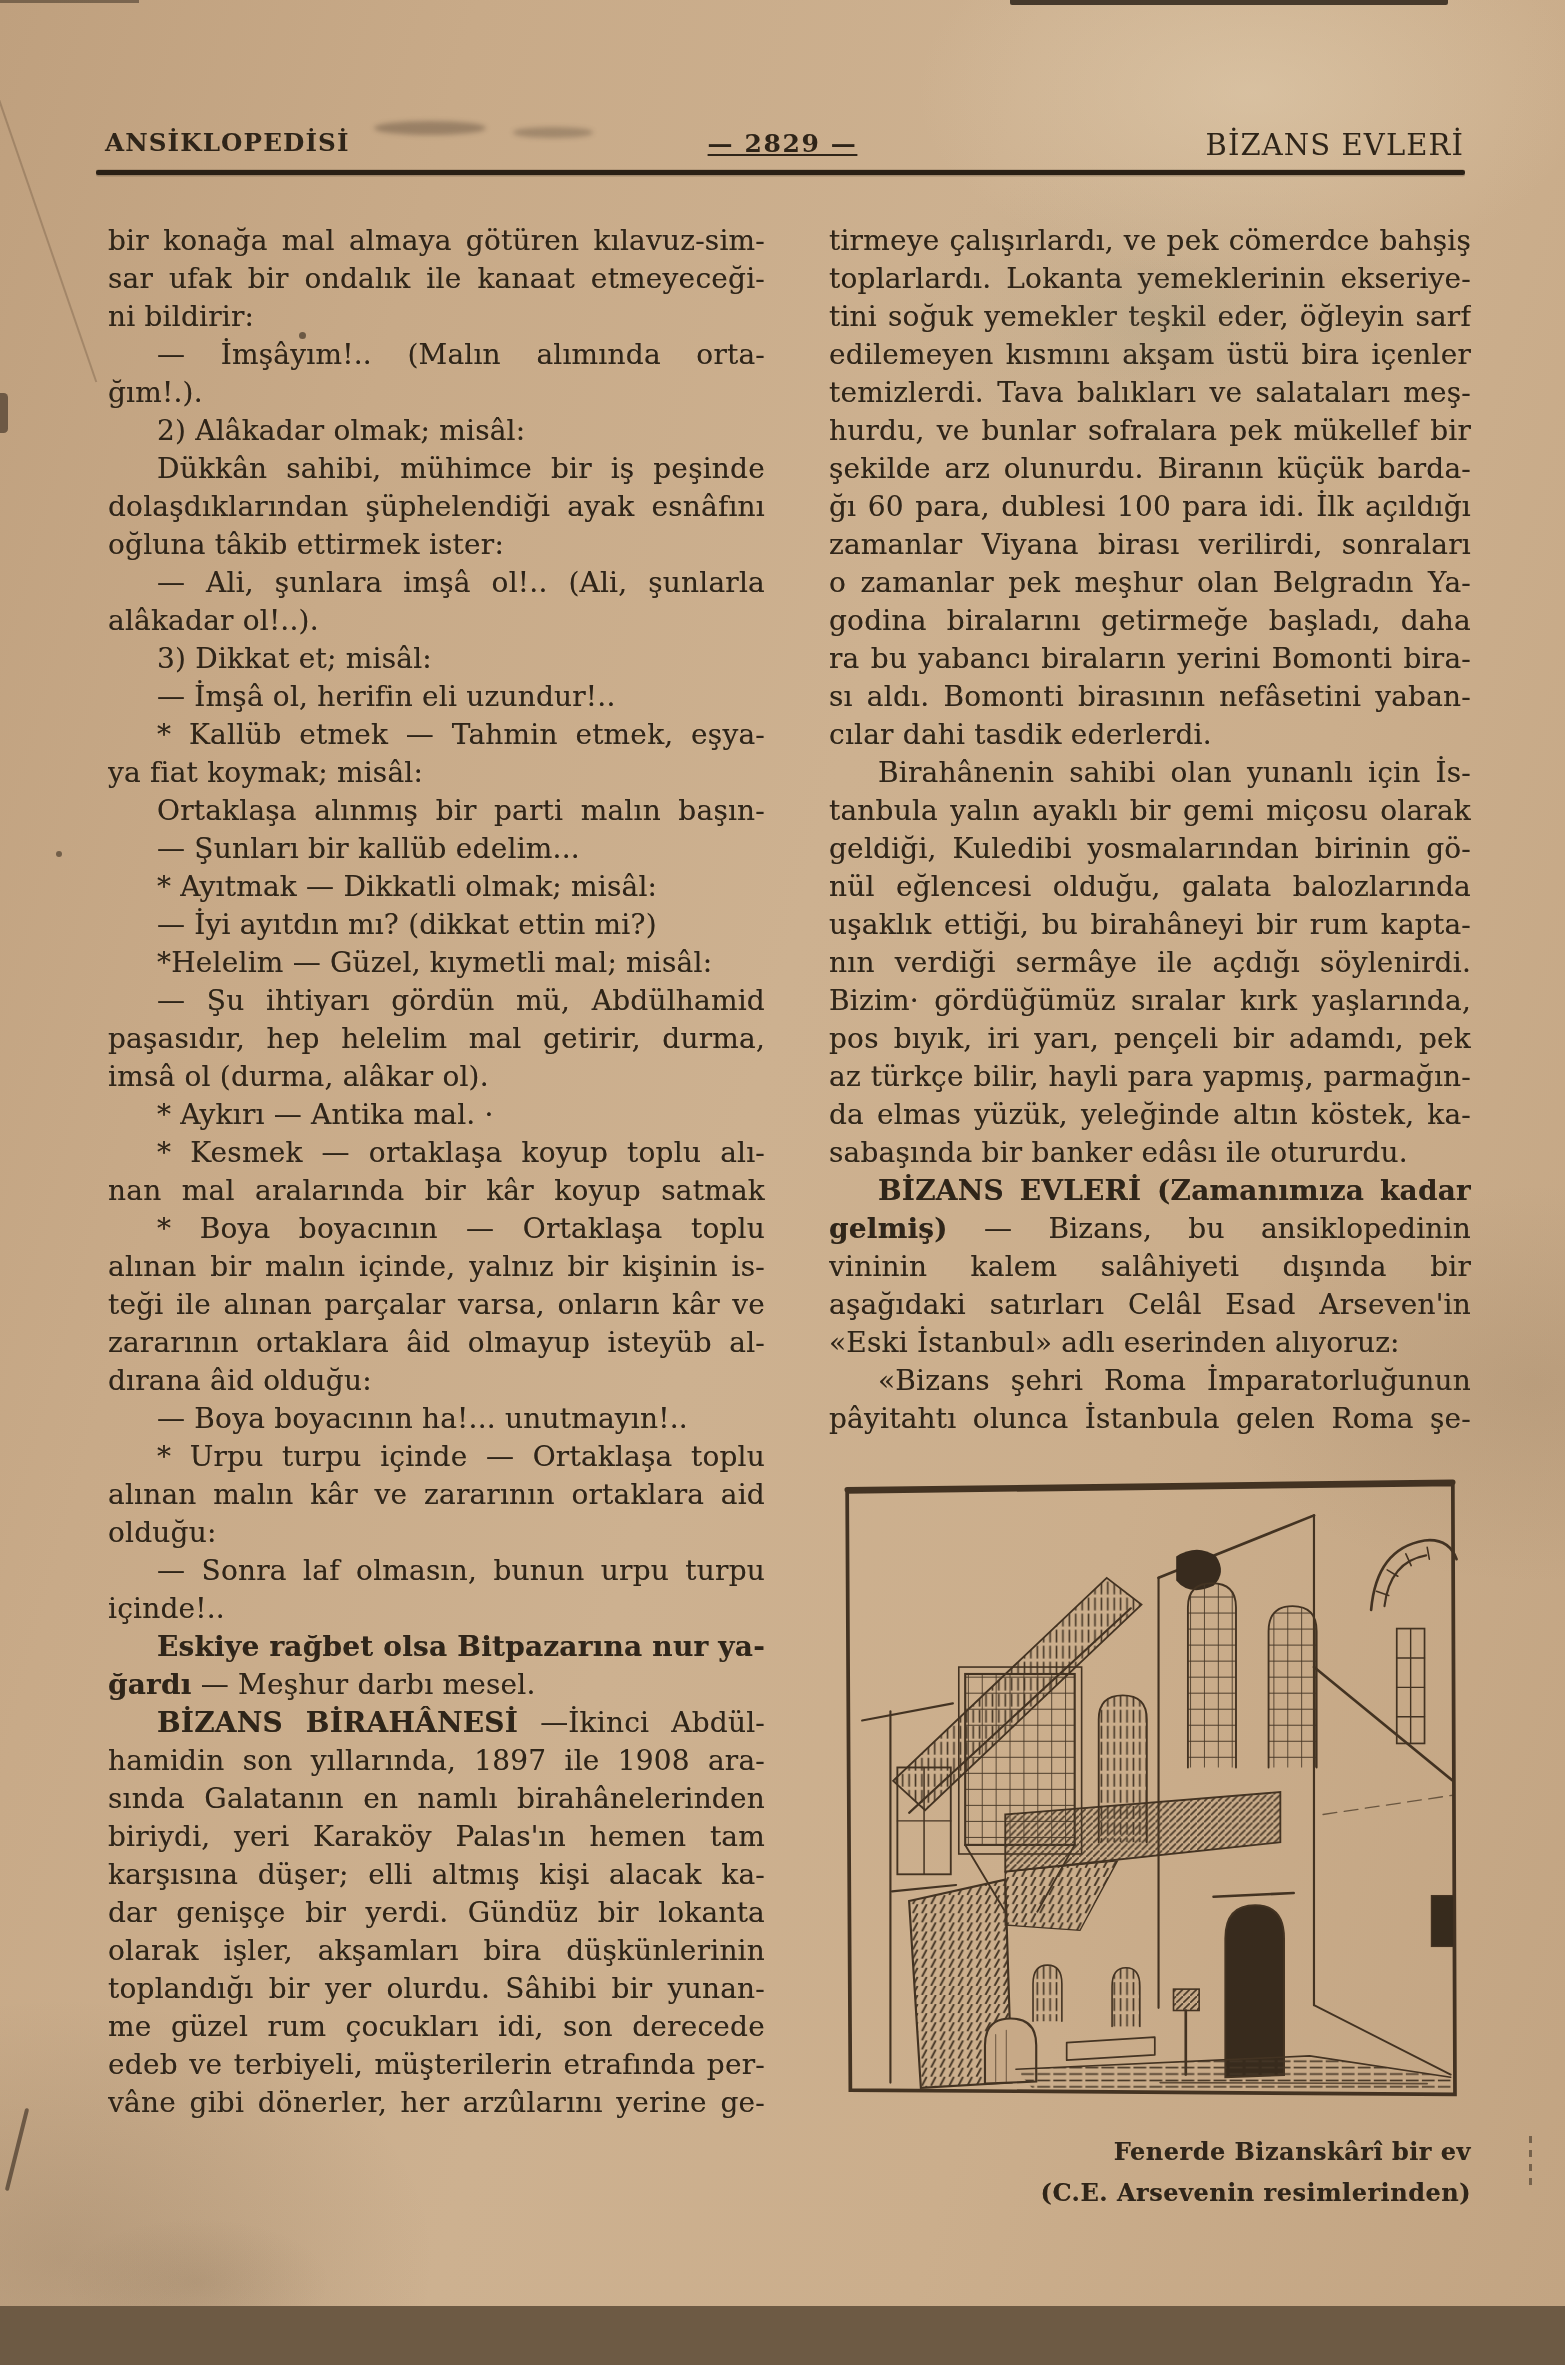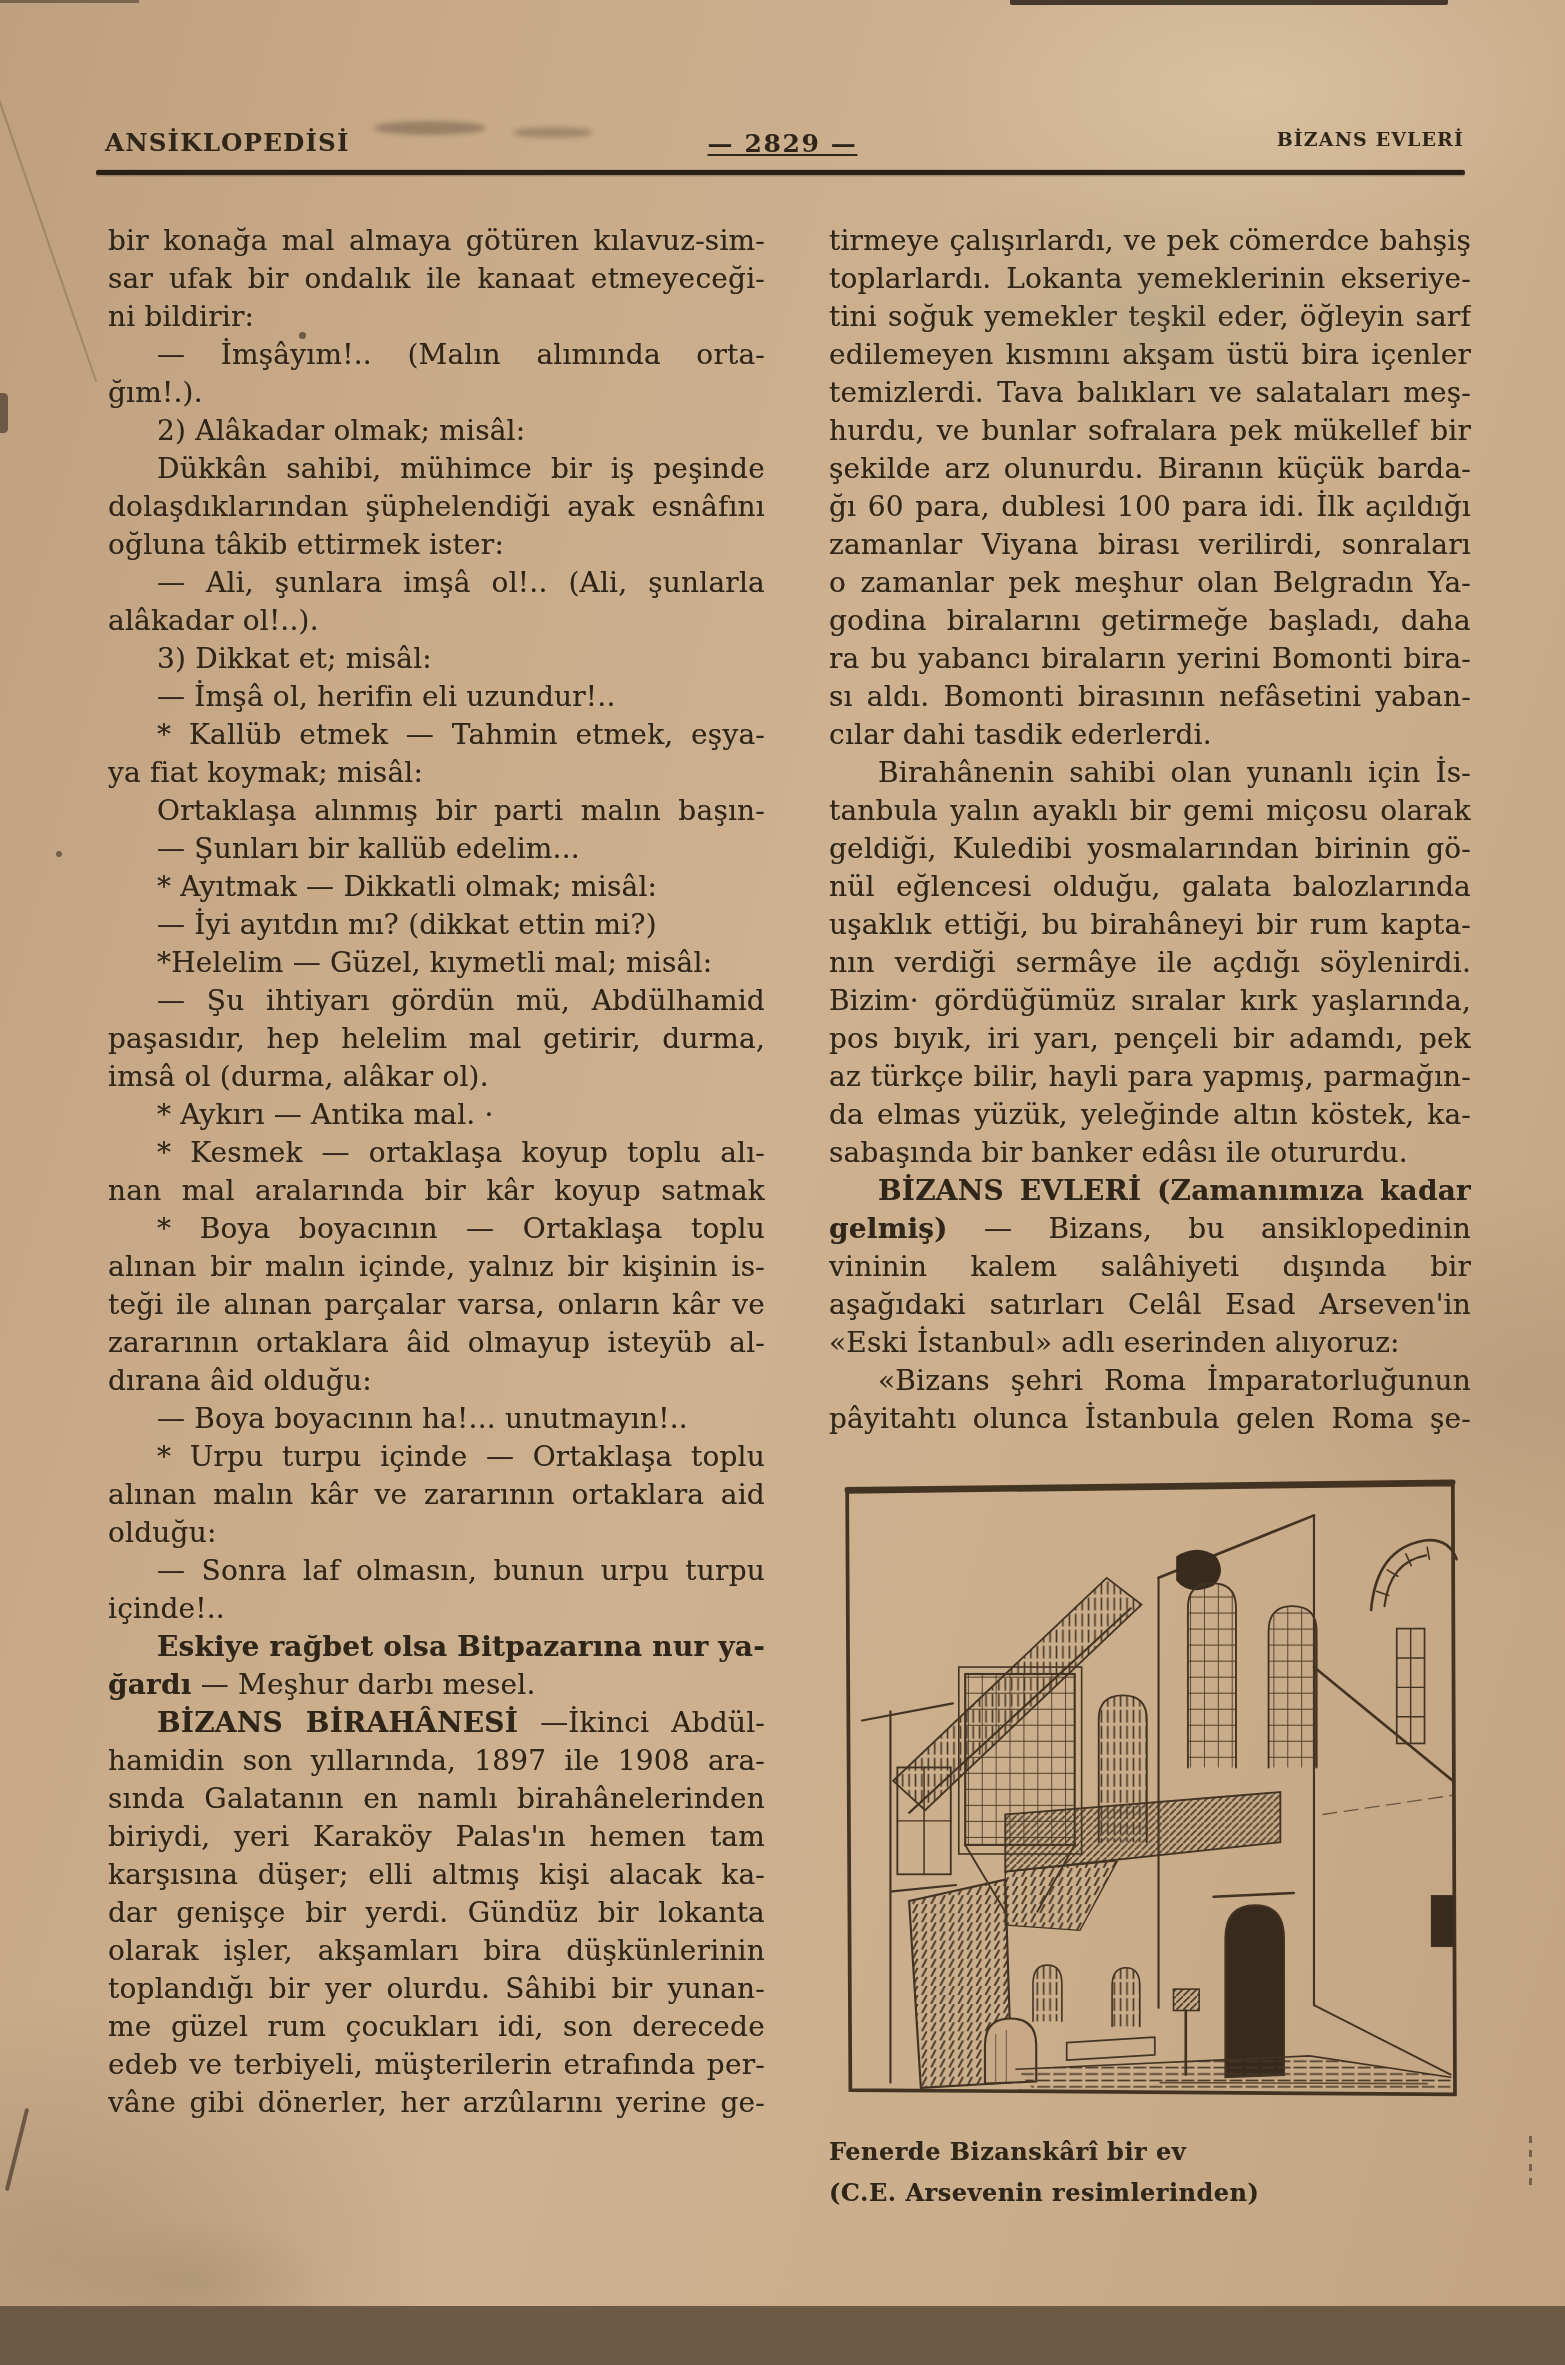--- a/index.html
+++ b/index.html
@@ -12,35 +12,35 @@
       radial-gradient(374px 224px at 74% 14%, rgba(150,158,138,.10), rgba(150,158,138,0) 75%),
       radial-gradient(534px 374px at 4% 98%, rgba(72,54,36,.16), rgba(72,54,36,0) 70%),
       radial-gradient(427px 267px at 98% 60%, rgba(98,76,52,.12), rgba(98,76,52,0) 75%),
       linear-gradient(105deg,#bfa07e 0%, #c8aa88 22%, #cdb190 48%, #cbae8c 70%, #c2a482 100%);
     color:#2f2519;
   }
   
   .hdr{position:absolute; top:128px; left:0; width:100%; height:37px;}
   .hdr .lt{position:absolute; left:105px; top:0; font-weight:700; font-size:24.6px; letter-spacing:1.1px;}
   .hdr .ct{position:absolute; left:0; right:0; top:1.1px; text-align:center; font-weight:700; font-size:25px; letter-spacing:1.6px;text-decoration:underline;}
-  .hdr .rt{position:absolute; right:101px; top:0; font-weight:700; font-size:19px; letter-spacing:1.1px;}
+  .hdr .rt{position:absolute; right:101px; top:0; font-weight:400; font-size:29px; letter-spacing:1.1px;}
   .rule{position:absolute; left:96px; top:170px; width:1369px; height:4.8px; background:#2a2015;
         border-radius:2.1px; box-shadow:0 1.6px 0.5px rgba(42,32,21,.25), 0 -0.5px 0 rgba(42,32,21,.3);}
   
   .col{position:absolute; top:222px; font-size:28px; line-height:38px; letter-spacing:0.2px;
        text-shadow:0 0 0.5px rgba(47,37,25,.45);}
   #col-left{left:108px; width:657px;}
   #col-right{left:829px; width:642px;}
   .line{height:38px; overflow:hidden; text-align:justify; text-align-last:justify; white-space:normal;}
   .line.end{text-align-last:left;}
   .line.ind{padding-left:49px;}
   .b{font-weight:700;}
   
   .figure{position:absolute; left:829px; top:1468px; width:642px; height:647px;}
-  .caption{position:absolute; left:829px; top:2131px; width:642px; text-align:left;
+  .caption{position:absolute; left:829px; top:2131px; width:642px; text-align:right;
            font-weight:700; font-size:24px; line-height:41px; letter-spacing:0.5px;
            text-shadow:0 0 0.5px rgba(47,37,25,.45);}
   
   .art{position:absolute; pointer-events:none;}
   .a-topstrip{left:1010px; top:0; width:438px; height:4.8px; background:rgba(35,26,17,.8); border-radius:0 0 2.1px 2.1px;}
   .a-topstrip2{left:0; top:0; width:139px; height:3.2px; background:rgba(35,26,17,.45);}
   .a-crease{left:-16px; top:59px; width:2.1px; height:342px; background:rgba(82,62,42,.28);
             transform:rotate(-19deg); transform-origin:top left;}
   .a-smudge1{left:374px; top:121px; width:112px; height:14px; background:rgba(45,34,22,.30); border-radius:50%; filter:blur(2.7px);}
   .a-smudge2{left:513px; top:127px; width:80px; height:10.7px; background:rgba(45,34,22,.26); border-radius:50%; filter:blur(2.7px);}

